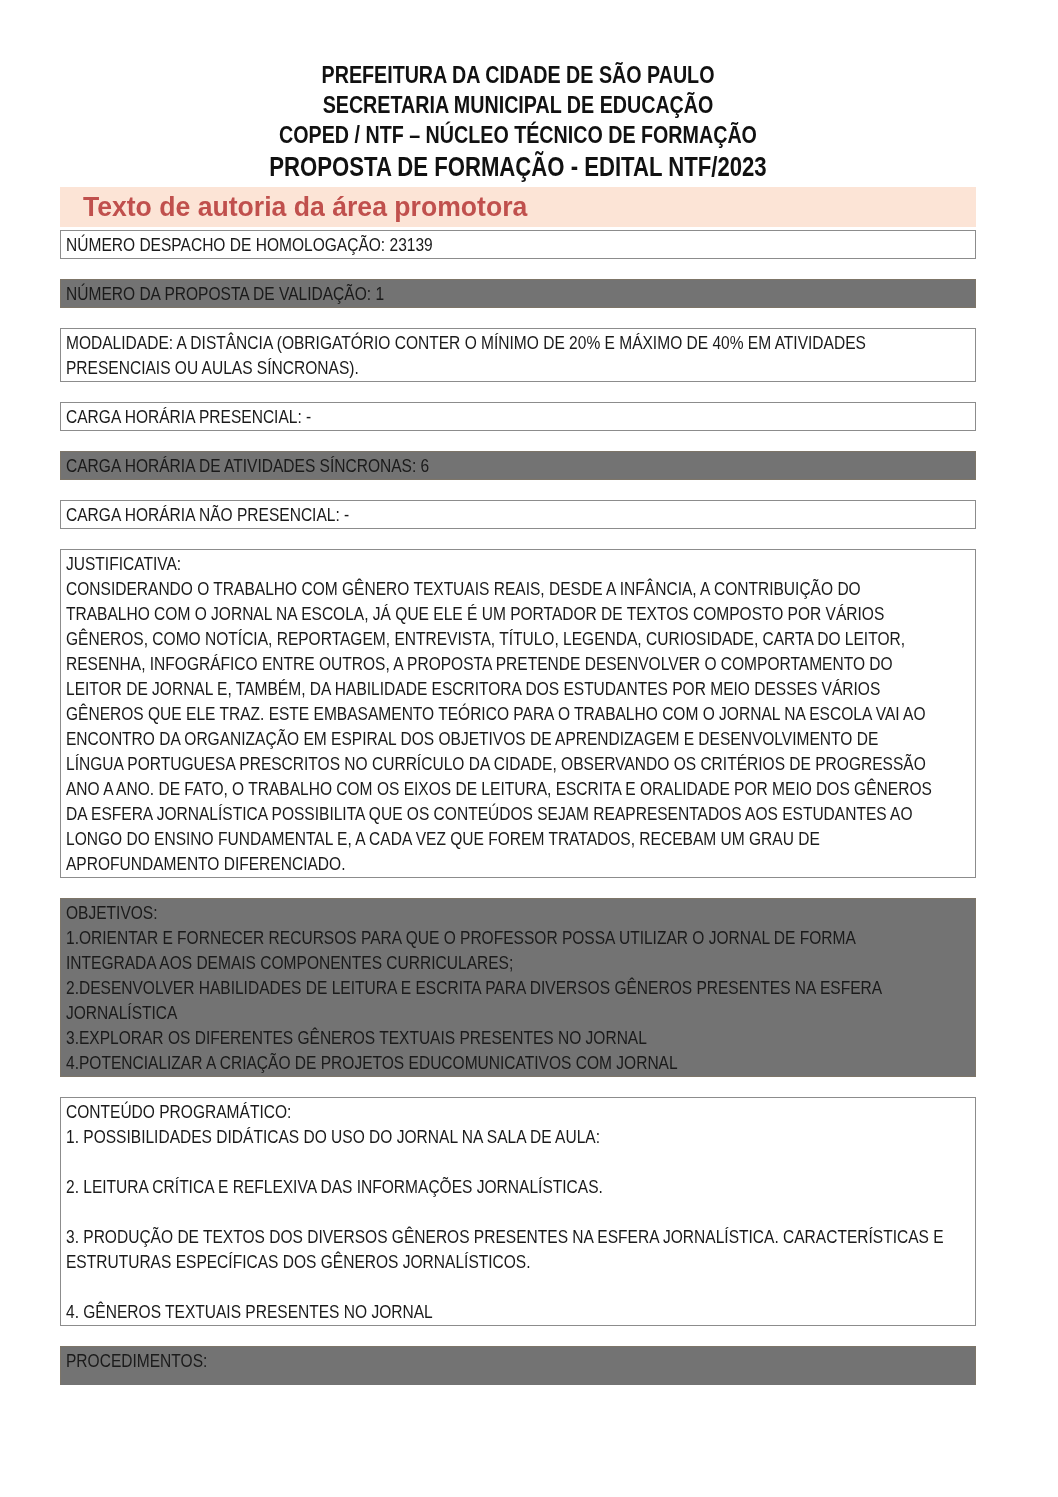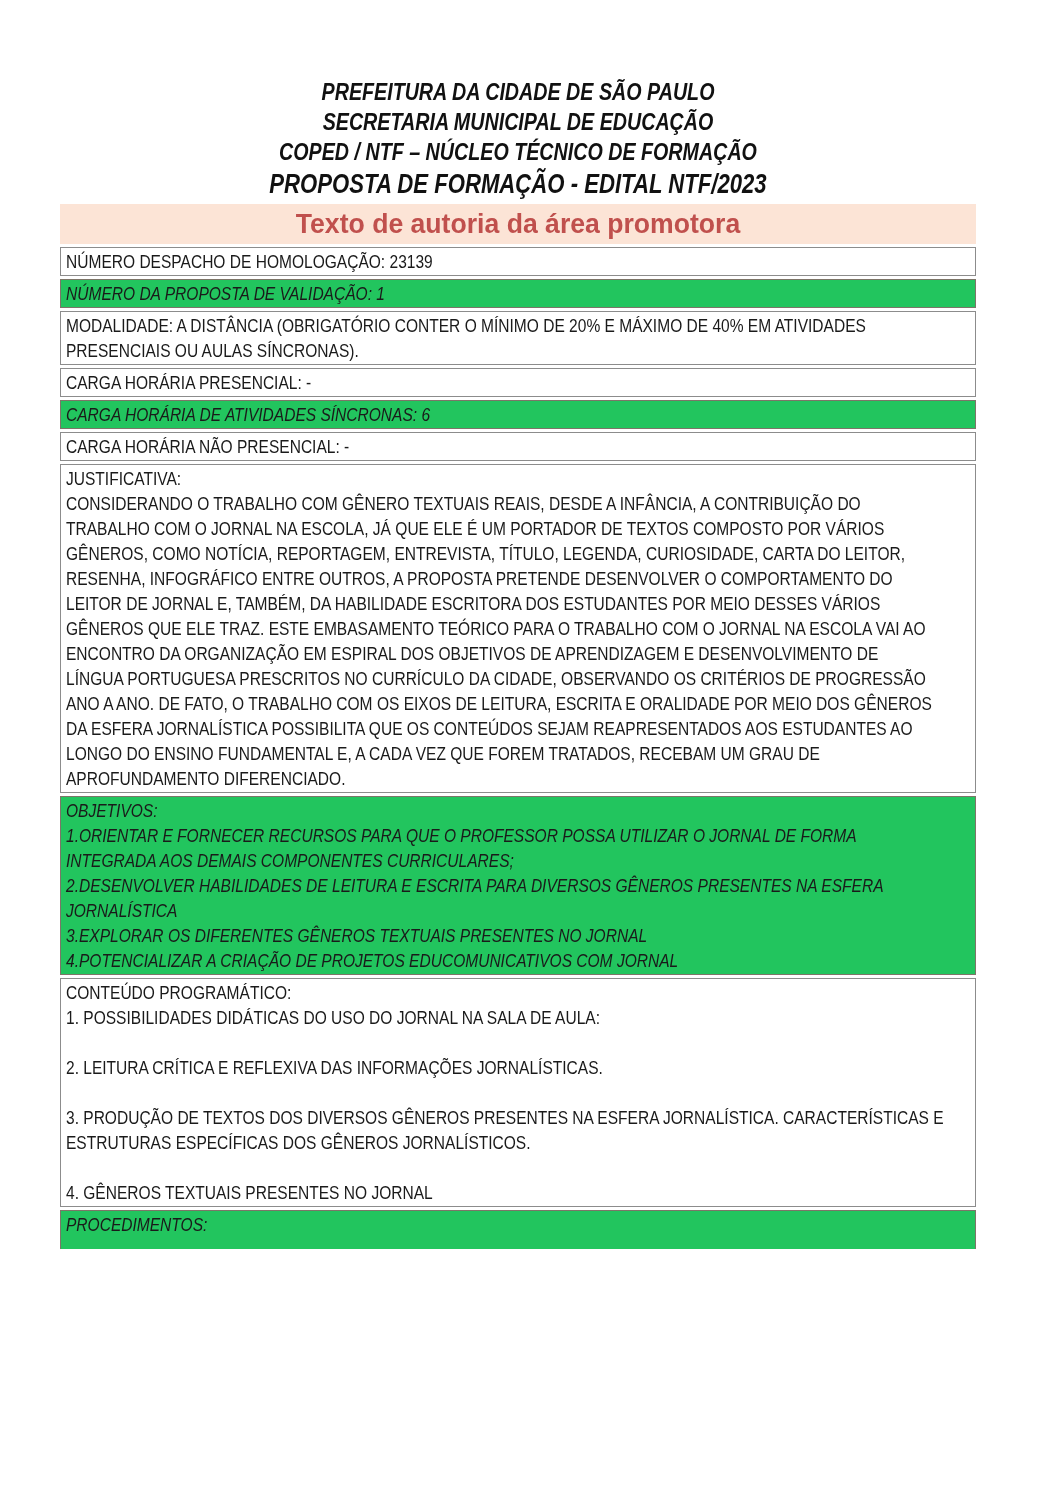--- a/index.html
+++ b/index.html
@@ -17,66 +17,63 @@
     overflow: hidden;
   }
   .content {
     position: absolute;
     left: 60px;
     top: 0;
     width: 916px;
   }
   
   .doc-header {
-    padding-top: 77px;
+    padding-top: 60px;
     text-align: center;
-    font-style: italic;
   }
   .hdr-line {
     font-weight: 700;
     font-size: 24px;
     line-height: 30px;
     color: #111111;
     transform: scaleX(0.82);
     transform-origin: 50% 0;
     white-space: nowrap;
   }
   .hdr-line.big {
     font-size: 27px;
     line-height: 34px;
   }
   
   .banner {
     margin-top: 3px;
     height: 40px;
     background: #FCE4D6;
-    text-align: center;
   }
   .banner-text {
     font-weight: 700;
     font-size: 28px;
     line-height: 40px;
     color: #C0504D;
     transform: scaleX(0.95);
     transform-origin: 50% 0;
     white-space: nowrap;
   }
   
   .rows { margin-top: 3px; }
   .row {
     border: 1px solid #8c8c8c;
     background: #ffffff;
-    margin-bottom: 3px;
+    margin-bottom: 20px;
     padding: 1px 5px;
     overflow: hidden;
   }
   .row.peach {
-    background: #22c55e;
+    background: #737373;
     border-color: #7d7568;
-    font-style: italic;
   }
   .row-text {
     font-size: 18.5px;
     line-height: 25px;
     white-space: pre-line;
     transform: scaleX(0.84);
     transform-origin: 0 0;
     width: 119%;
     color: #1a1a1a;
   }

